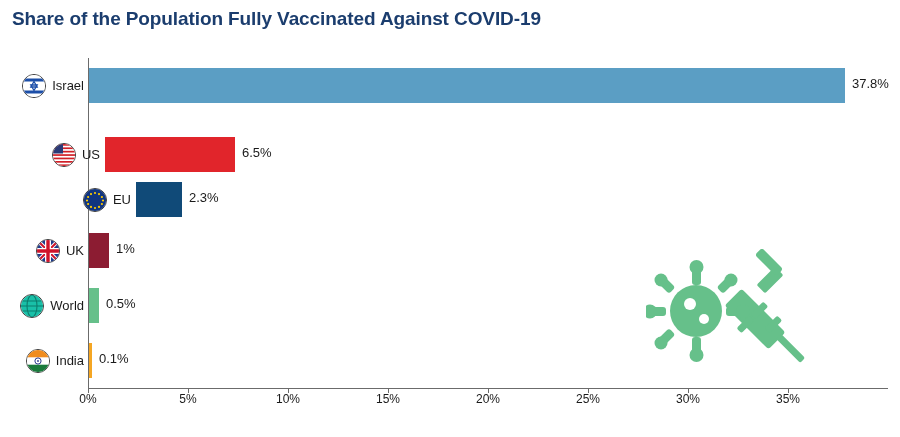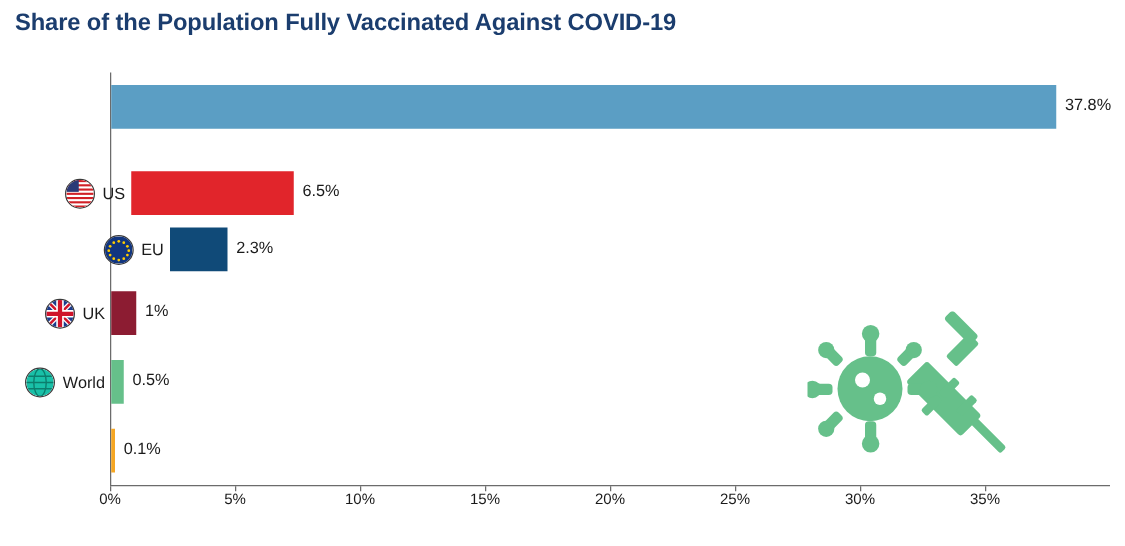--- a/index.html
+++ b/index.html
@@ -157,20 +157,34 @@
 
 <div id="chart-root">
 
   <div class="title">Share of the Population Fully Vaccinated Against COVID-19</div>
 
   <div class="plot">
     <div class="axis-line-y"></div>
     <div class="axis-line-x"></div>
     <div id="rows">
         <div class="row" style="top: 0px;">
+          <div class="cat">
+            <span class="flag">
+              <svg viewBox="0 0 22 22">
+                <rect width="22" height="22" fill="#fff"></rect>
+                <rect y="3.5" width="22" height="3" fill="#1b4ea8"></rect>
+                <rect y="15.5" width="22" height="3" fill="#1b4ea8"></rect>
+                <g stroke="#1b4ea8" stroke-width="1.3" fill="none">
+                  <polygon points="11,6.5 14.2,12 7.8,12"></polygon>
+                  <polygon points="11,15.5 14.2,10 7.8,10"></polygon>
+                </g>
+              </svg>
+            </span>
+            <span class="cat-label">Israel</span>
+          </div>
           <div class="bar" style="width: 756px; background: rgb(91, 158, 196);"></div>
           <div class="bar-value" style="left: 764px;">37.8%</div>
         </div>
         <div class="row" style="top: 69px; margin-left: 16px;">
           <div class="cat">
             <span class="flag">
               <svg viewBox="0 0 22 22">
                 <rect width="22" height="22" fill="#fff"></rect>
                 <g fill="#d12027">
                   <rect y="0" width="22" height="1.7"></rect>
@@ -255,20 +269,32 @@
                   <line x1="1.6" y1="16" x2="20.4" y2="16"></line>
                 </g>
               </svg>
             </span>
             <span class="cat-label">World</span>
           </div>
           <div class="bar" style="width: 10px; background: rgb(102, 192, 138);"></div>
           <div class="bar-value" style="left: 18px;">0.5%</div>
         </div>
         <div class="row" style="top: 275px;">
+          <div class="cat">
+            <span class="flag">
+              <svg viewBox="0 0 22 22">
+                <rect width="22" height="22" fill="#fff"></rect>
+                <rect width="22" height="7.3" fill="#f08c1e"></rect>
+                <rect y="14.7" width="22" height="7.3" fill="#1a7a3c"></rect>
+                <circle cx="11" cy="11" r="3.1" fill="none" stroke="#2a3a8f" stroke-width="1"></circle>
+                <circle cx="11" cy="11" r="0.9" fill="#2a3a8f"></circle>
+              </svg>
+            </span>
+            <span class="cat-label">India</span>
+          </div>
           <div class="bar" style="width: 3px; background: rgb(245, 166, 35);"></div>
           <div class="bar-value" style="left: 11px;">0.1%</div>
         </div>
       </div>
     <div id="xticks">
         <div class="xtick" style="left: 0px;">0%</div>
         <div class="xtick-mark" style="left: 0px;"></div>
         <div class="xtick" style="left: 100px;">5%</div>
         <div class="xtick-mark" style="left: 100px;"></div>
         <div class="xtick" style="left: 200px;">10%</div>

